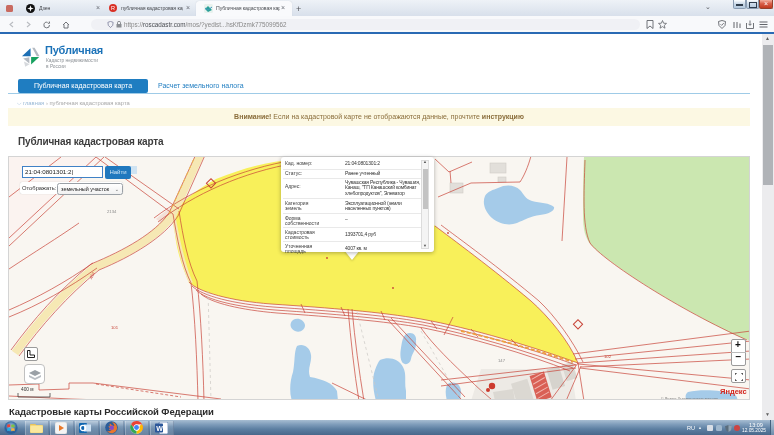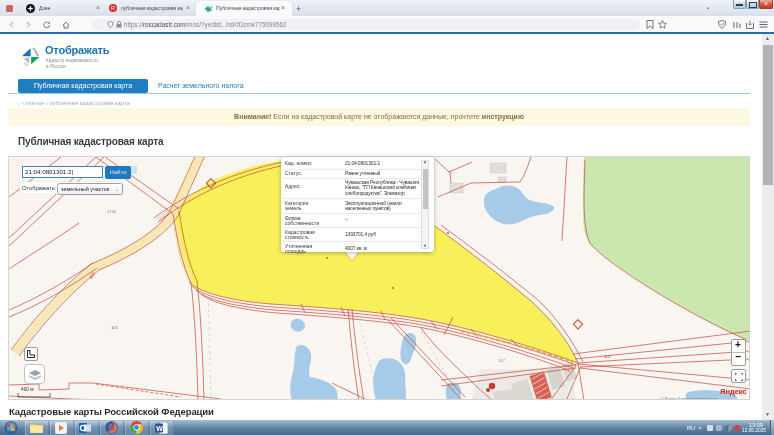--- a/index.html
+++ b/index.html
@@ -135,21 +135,21 @@
   </svg>
 <div class="abs" id="blueline"></div>
 
 <svg class="abs" style="left:17px;top:42px" width="27" height="27" viewBox="0 0 27 27">
   <polygon points="5,14.3 13.7,14.3 13.5,6.3" fill="#1d6fb4"></polygon>
   <polygon points="15.2,5.8 17.6,5.8 22.6,14.3 19.8,14.3" fill="#b4bac1"></polygon>
   <polygon points="14.1,15 22.2,15 14.1,22.5" fill="#17a15f"></polygon>
   <polygon points="6.2,16.6 12.4,15.2 12.4,21.6" fill="#b4bac1"></polygon>
   <polygon points="7,19.5 12.6,22.2 8.2,24.8" fill="#d6d9dd"></polygon>
 </svg>
-<div class="abs" id="logotxt">Отображать</div>
+<div class="abs" id="logotxt">Публичная</div>
 <div class="abs logosub" style="top:58px;">Кадастр недвижимости</div>
 <div class="abs logosub" style="top:64px;">в России</div>
 <div class="abs" id="navbtn">Публичная кадастровая карта</div>
 <div class="abs" id="navlink">Расчет земельного налога</div>
 <div class="abs" id="navline"></div>
 <div class="abs" id="crumbs"><span style="color:#9ab9d6;">⌵ главная</span> <span style="color:#b0b0b0;">›</span> <span style="color:#a8a8a8;">публичная кадастровая карта</span></div>
 <div class="abs" id="warn"><b>Внимание!</b> Если на кадастровой карте не отображаются данные, прочтите <b>инструкцию</b></div>
 <div class="abs" id="h1">Публичная кадастровая карта</div>
 
 <div class="abs" id="map">

